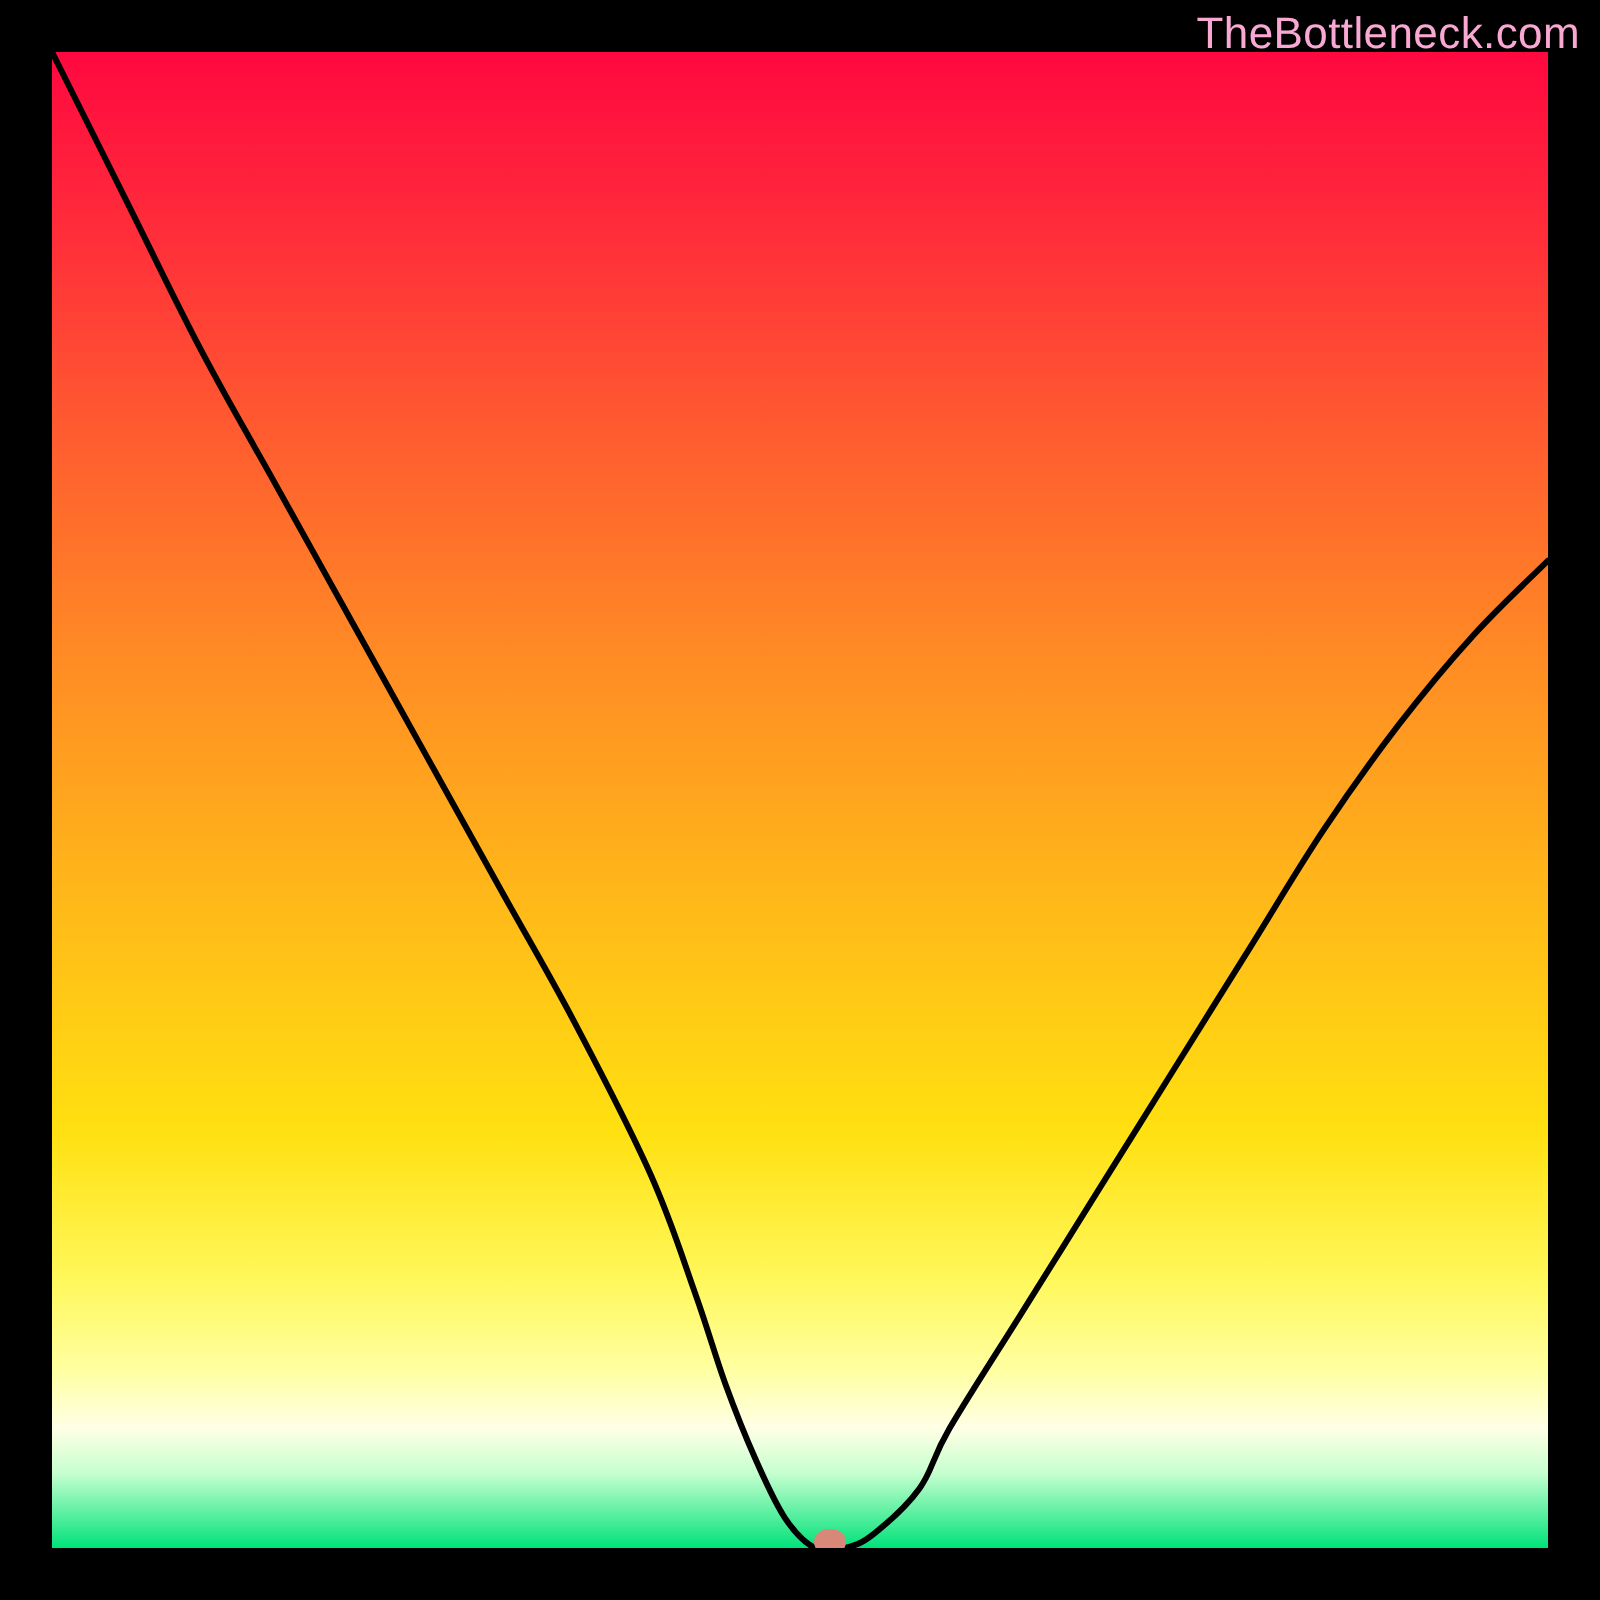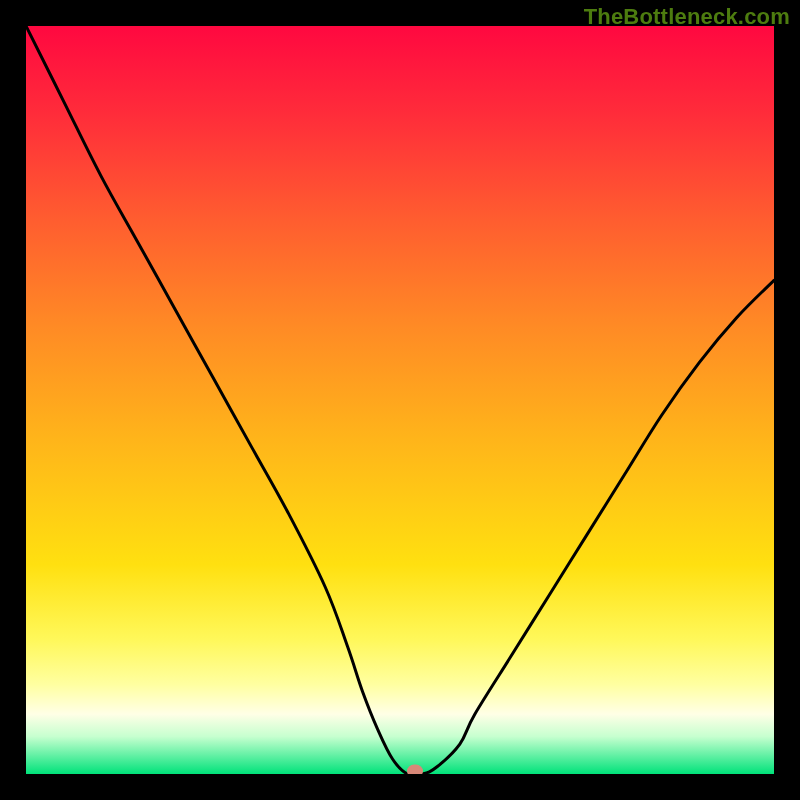--- a/index.html
+++ b/index.html
@@ -14,23 +14,23 @@
   .frame {
     position: relative;
     width: 800px;
     height: 800px;
     background: #000;
   }
   .watermark {
     position: absolute;
     top: 4px;
     right: 10px;
-    color: #4d7c0f;
+    color: #f9a8d4;
     font-size: 22px;
-    font-weight: 700;
+    font-weight: 400;
     letter-spacing: 0.2px;
     z-index: 5;
   }
   .plot-area {
     position: absolute;
     left: 26px;
     top: 26px;
     width: 748px;
     height: 748px;
     overflow: hidden;

